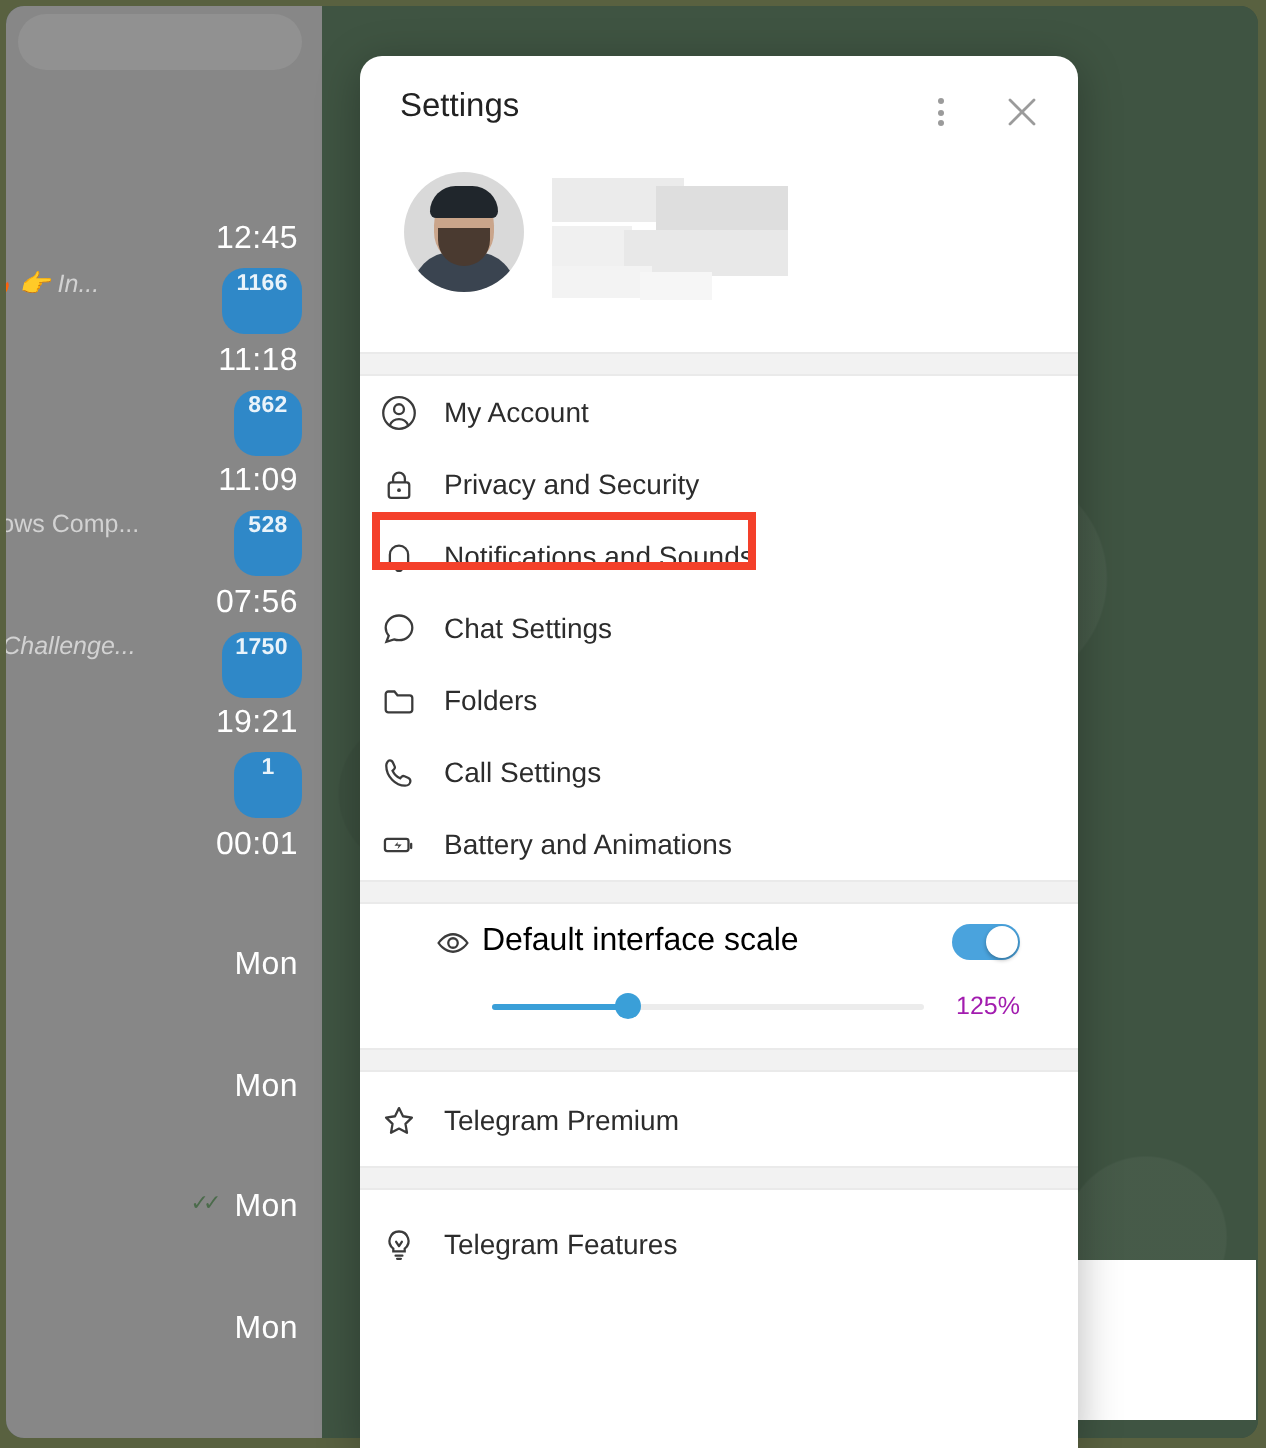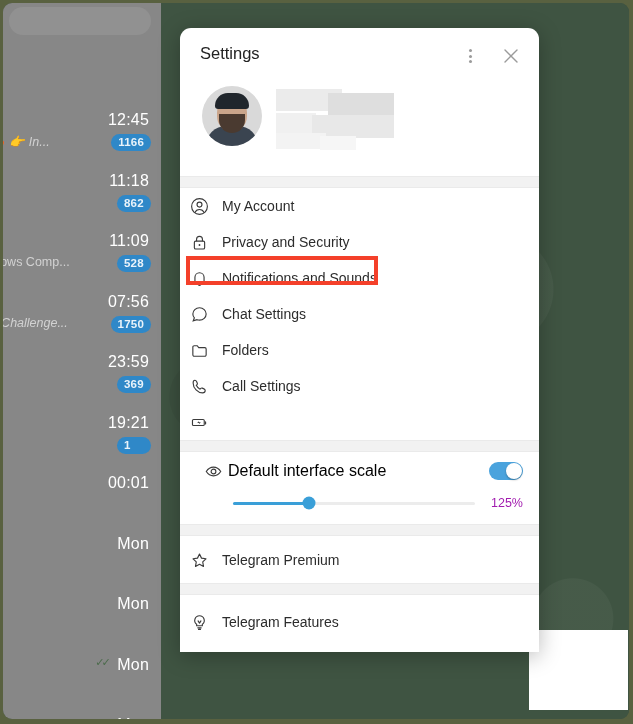--- a/index.html
+++ b/index.html
@@ -74,25 +74,26 @@
     top: 0px;
     color: #4b6b4b;
     font-size: 11px;
     letter-spacing: -3px;
   }
   .chat-badge {
     position: absolute;
     right: 10px;
     top: 26px;
     min-width: 20px;
-    padding: 2px 7px 3px;
+    padding: 2px 7px 19px;
     border-radius: 11px;
     background: #2f88c8;
     color: #e9f3fa;
     font-size: 11.5px;
+    text-align: center;
     font-weight: bold;
     letter-spacing: .2px;
   }
   .chat-snippet {
     position: absolute;
     left: -48px;
     top: 26px;
     width: 162px;
     font-size: 12.5px;
     color: #d2d2d2;
@@ -133,21 +134,21 @@
     height: 80px;
     background: #ffffff;
   }
 
   
   .modal {
     position: absolute;
     left: 180px;
     top: 28px;
     width: 359px;
-    height: 624px;
+    height: 696px;
     background: #ffffff;
     border-radius: 11px 11px 0 0;
     box-shadow: 0 4px 22px rgba(0,0,0,.28);
     overflow: hidden;
   }
   .modal-header {
     position: relative;
     height: 56px;
   }
   .modal-title {
@@ -284,21 +285,21 @@
     top: 256px;
     width: 192px;
     height: 29px;
     border: 4px solid #f4402a;
     box-sizing: border-box;
     pointer-events: none;
     z-index: 5;
   }
 
   .scale-block {
-    padding: 2px 0 10px;
+    padding: 2px 13px 10px;
   }
   .scale-row {
     position: relative;
     display: flex;
     align-items: center;
     height: 34px;
     padding: 0 16px 0 18px;
   }
   .toggle {
     margin-left: auto;
@@ -385,24 +386,20 @@
             <span class="chat-snippet plain">ny Windows Comp...</span>
             <span class="chat-badge">528</span>
           </div>
 
           <div class="chat-row">
             <span class="chat-time">07:56</span>
             <span class="chat-snippet">ion11 11Challenge...</span>
             <span class="chat-badge">1750</span>
           </div>
 
-          <div class="chat-row">
-            <span class="chat-time">23:59</span>
-            <span class="chat-badge">369</span>
-          </div>
 
           <div class="chat-row">
             <span class="chat-time">19:21</span>
             <span class="chat-badge">1</span>
           </div>
 
           <div class="chat-row">
             <span class="chat-time">00:01</span>
           </div>
 
@@ -535,20 +532,21 @@
       </div>
 
       <div class="row">
         <span class="ico">
           <svg width="19" height="19" viewBox="0 0 20 20" fill="none" stroke="#3b3b3b" stroke-width="1.2">
             <rect x="2.6" y="6.8" width="12.4" height="6.4" rx="1.2"></rect>
             <path d="M16.4 9.4v2.2" stroke-linecap="round"></path>
             <path d="M9.4 8.4 7.6 10.4h2.2l-.6 1.8 2.2-2.4H9.2z" fill="#3b3b3b" stroke="none"></path>
           </svg>
         </span>
+        <span class="lbl">Battery and Animations</span>
       </div>
 
 
     </div>
 
     <div class="divider"></div>
 
     <div class="scale-block">
       <div class="scale-row">
         <span class="ico" style="flex:0 0 30px;display:flex;align-items:center;justify-content:center;">

